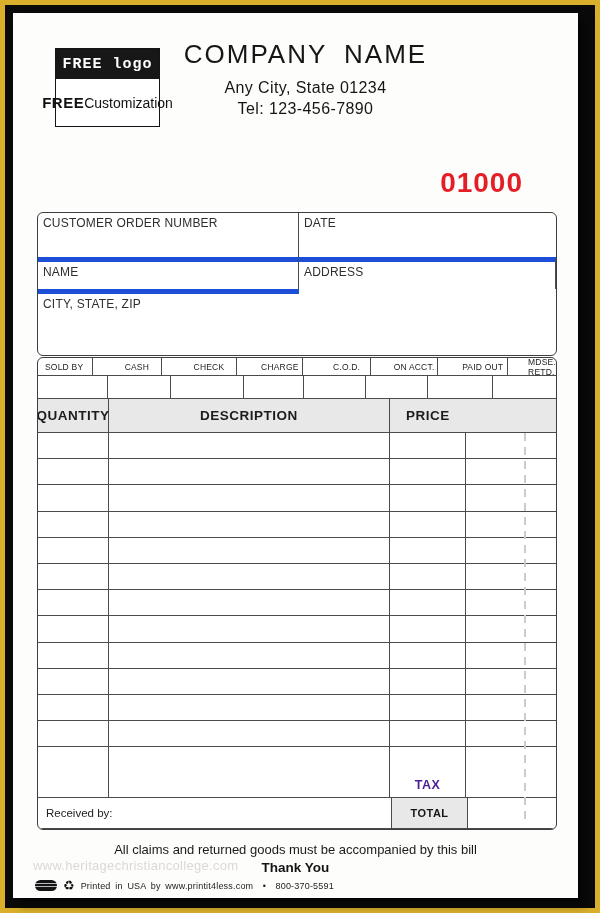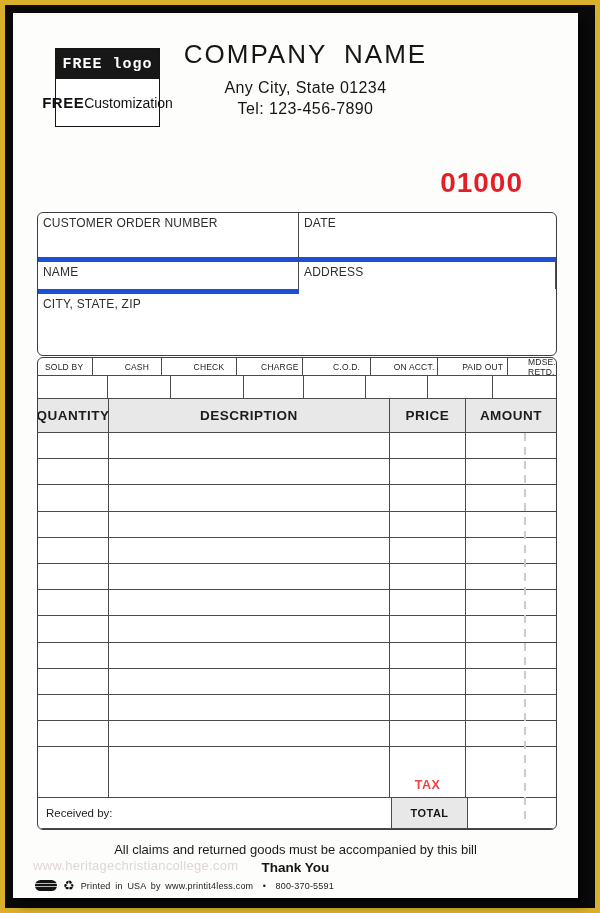--- a/index.html
+++ b/index.html
@@ -74,21 +74,21 @@
   .thead .cell{
     display:flex;align-items:center;justify-content:center;
     font-weight:bold;font-size:13.5px;color:#1c1c1c;letter-spacing:0.5px;
   }
   .cq{width:71px;text-align:right;}.cd{width:281px;}.cp{width:76px;}.ca{flex:1;}
   
   .trow{height:26.2px;}
   .taxrow{height:25px;}
   .taxrow .cp{
     display:flex;align-items:center;justify-content:center;
-    font-weight:bold;font-size:12.5px;color:#ef4444;letter-spacing:0.5px;
+    font-weight:bold;font-size:12.5px;color:#4c1d95;letter-spacing:0.5px;
   }
   .totalrow{height:31px;}
   .recv{
     width:354px;font-size:11.5px;color:#222;
     display:flex;align-items:center;padding-left:8px;
   }
   .totalcell{
     width:76px;background:#e8e8e8;display:flex;align-items:center;justify-content:center;
     font-weight:bold;font-size:11px;color:#161616;letter-spacing:0.5px;
   }
@@ -165,21 +165,20 @@
         <div class="cell pc4"></div>
         <div class="cell pc5"></div>
         <div class="cell pc6"></div>
         <div class="cell pc7"></div>
       </div>
 
       <div class="row thead">
         <div class="cell cq">QUANTITY</div>
         <div class="cell cd">DESCRIPTION</div>
         <div class="cell cp">PRICE</div>
-        <div class="cell ca">AMOUNT</div>
       </div>
 
       <div id="body-rows">
           <div class="row trow">
             <div class="cell cq"></div>
             <div class="cell cd"></div>
             <div class="cell cp"></div>
             <div class="cell ca"></div>
           </div>
           <div class="row trow">

